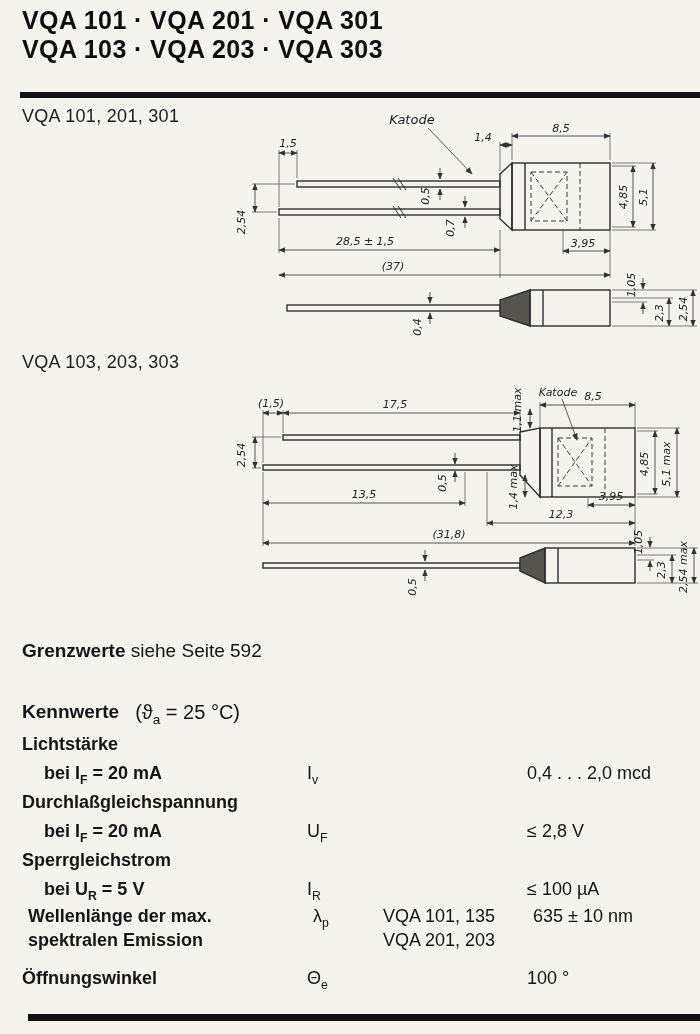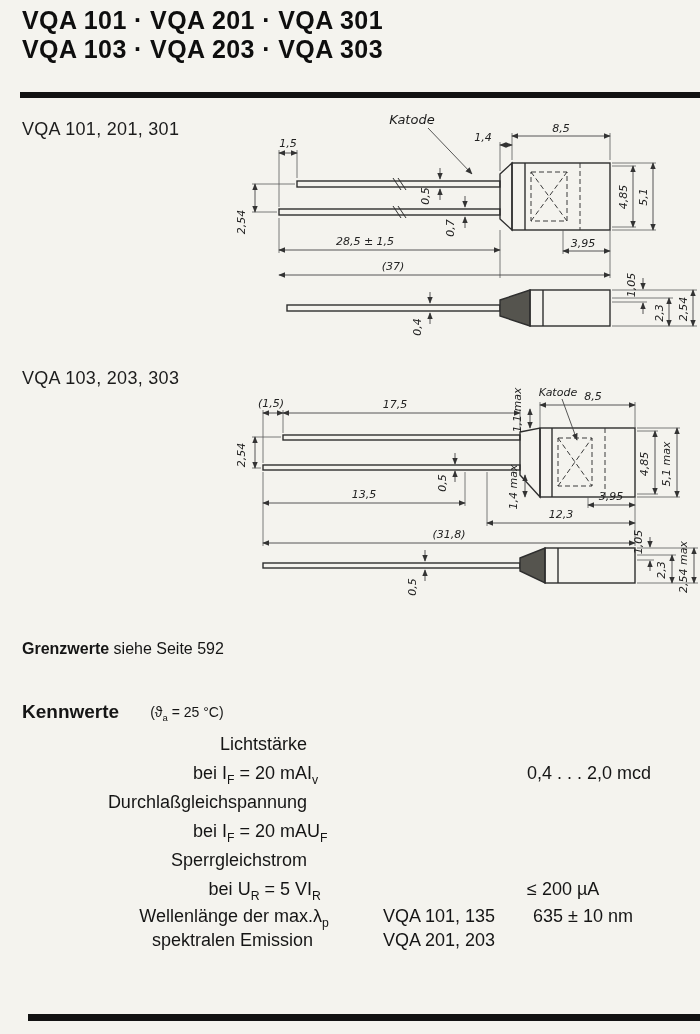--- a/index.html
+++ b/index.html
@@ -14,48 +14,48 @@
   .page { position:absolute; inset:0;padding-left:16px; }
   .title-block { position:absolute; left:22px; top:6px; }
   .title-line { font-size:25px; font-weight:bold; letter-spacing:0.4px; line-height:29px; color:#0e0e0e; }
   .rule { position:absolute; background:#121212; }
   .rule-top { left:20px; right:0; top:92px; height:6px; }
   .rule-bottom { left:28px; right:0; top:1014px; height:7px; }
   .section-title { position:absolute; left:22px; font-size:18px; color:#1c1c1c; letter-spacing:0.3px; }
   .drawing { position:absolute; }
   .dim { font:italic 11px "DejaVu Sans", sans-serif; fill:#222; }
   .dimlg { font:italic 13px "DejaVu Sans", sans-serif; fill:#1a1a1a; }
-  .grenzwerte { position:absolute; left:22px; top:640px; font-size:16px; color:#151515; }
+  .grenzwerte { position:absolute; left:22px; top:640px; font-size:19px; color:#151515; }
   .grenzwerte .b { font-weight:bold; }
   .kennwerte { position:absolute; left:22px; top:694px; width:640px; font-size:18px; color:#151515; }
   .krow { display:flex; height:29px; line-height:29px; white-space:nowrap; }
   .krow.sm { height:24px; line-height:24px;margin-left:6px; }
-  .krow.head { height:36px; line-height:36px;gap:15px; }
+  .krow.head { height:36px; line-height:36px; }
   .krow.gap { margin-top:12px; }
   .kh { font-weight:bold; font-size:19px; margin-right:16px; }
-  .kcond { font-size:14px; }
-  .kc1 { width:285px; font-weight:normal;text-align:right; }
+  .kcond { font-size:20px; }
+  .kc1 { width:285px; font-weight:bold; }
   .kc1.indent { padding-left:22px; }
   .kc2 { width:70px; }
   .kc3 { width:150px; }
   .kc4 { flex:1; text-align:left; }
   sub { font-size:68%; }
 </style>
 </head>
 <body>
 
 <div class="page">
 
   <div class="title-block">
     <div class="title-line">VQA 101 · VQA 201 · VQA 301</div>
     <div class="title-line">VQA 103 · VQA 203 · VQA 303</div>
   </div>
   <div class="rule rule-top"></div>
 
-  <div class="section-title" style="top:119px">VQA 101, 201, 301</div>
+  <div class="section-title" style="top:106px">VQA 101, 201, 301</div>
 
   <svg class="drawing" style="left:225px; top:108px;" width="475" height="258" viewBox="0 0 475 258">
     <defs>
       <marker id="arrA" viewBox="0 0 10 10" refX="9" refY="5" markerWidth="8" markerHeight="8" orient="auto-start-reverse">
         <path d="M0,1 L10,5 L0,9 z" fill="#333"></path>
       </marker>
     </defs>
 
     <g stroke="#2e2e2e" stroke-width="1.4" fill="none">
       <rect x="72" y="73" width="203" height="6"></rect>
@@ -140,21 +140,21 @@
     <text class="dim" x="168" y="162" text-anchor="middle">(37)</text>
     <text class="dim" x="358" y="139" text-anchor="middle">3,95</text>
     <text class="dim" text-anchor="middle" transform="rotate(-90 402 89)" x="402" y="89">4,85</text>
     <text class="dim" text-anchor="middle" transform="rotate(-90 422 89)" x="422" y="89">5,1</text>
     <text class="dim" text-anchor="middle" transform="rotate(-90 196 219)" x="196" y="219">0,4</text>
     <text class="dim" text-anchor="middle" transform="rotate(-90 410 177)" x="410" y="177">1,05</text>
     <text class="dim" text-anchor="middle" transform="rotate(-90 438 205)" x="438" y="205">2,3</text>
     <text class="dim" text-anchor="middle" transform="rotate(-90 462 201)" x="462" y="201">2,54</text>
   </svg>
 
-  <div class="section-title" style="top:368px">VQA 103, 203, 303</div>
+  <div class="section-title" style="top:352px">VQA 103, 203, 303</div>
 
   <svg class="drawing" style="left:225px; top:385px;" width="475" height="245" viewBox="0 0 475 245">
     <defs>
       <marker id="arrB" viewBox="0 0 10 10" refX="9" refY="5" markerWidth="8" markerHeight="8" orient="auto-start-reverse">
         <path d="M0,1 L10,5 L0,9 z" fill="#333"></path>
       </marker>
     </defs>
 
     <g stroke="#2e2e2e" stroke-width="1.4" fill="none">
       <rect x="58" y="50" width="237" height="5"></rect>
@@ -266,42 +266,49 @@
       <span class="kc4">0,4 . . . 2,0 mcd</span>
     </div>
 
     <div class="krow">
       <span class="kc1">Durchlaßgleichspannung</span>
     </div>
     <div class="krow">
       <span class="kc1 indent"><span>bei </span><span>I</span><sub>F</sub><span> = 20 mA</span></span>
       <span class="kc2"><span>U</span><sub>F</sub></span>
       <span class="kc3"></span>
+      <span class="kc4">≤ 2,8 V</span>
     </div>
 
     <div class="krow">
       <span class="kc1">Sperrgleichstrom</span>
     </div>
     <div class="krow">
       <span class="kc1 indent"><span>bei </span><span>U</span><sub>R</sub><span> = 5 V</span></span>
       <span class="kc2"><span>I</span><sub>R</sub></span>
       <span class="kc3"></span>
-      <span class="kc4">≤ 200 µA</span>
+      <span class="kc4">≤ 100 µA</span>
     </div>
 
     <div class="krow sm">
       <span class="kc1">Wellenlänge der max.</span>
       <span class="kc2"><span>λ</span><sub>p</sub></span>
       <span class="kc3">VQA 101, 135</span>
       <span class="kc4">635 ± 10 nm</span>
     </div>
     <div class="krow sm">
       <span class="kc1">spektralen Emission</span>
       <span class="kc2"></span>
       <span class="kc3">VQA 201, 203</span>
     </div>
 
+    <div class="krow gap">
+      <span class="kc1">Öffnungswinkel</span>
+      <span class="kc2"><span>Θ</span><sub>e</sub></span>
+      <span class="kc3"></span>
+      <span class="kc4">100 °</span>
+    </div>
 
   </div>
 
   <div class="rule rule-bottom"></div>
 
 </div>
 
 </body></html>

